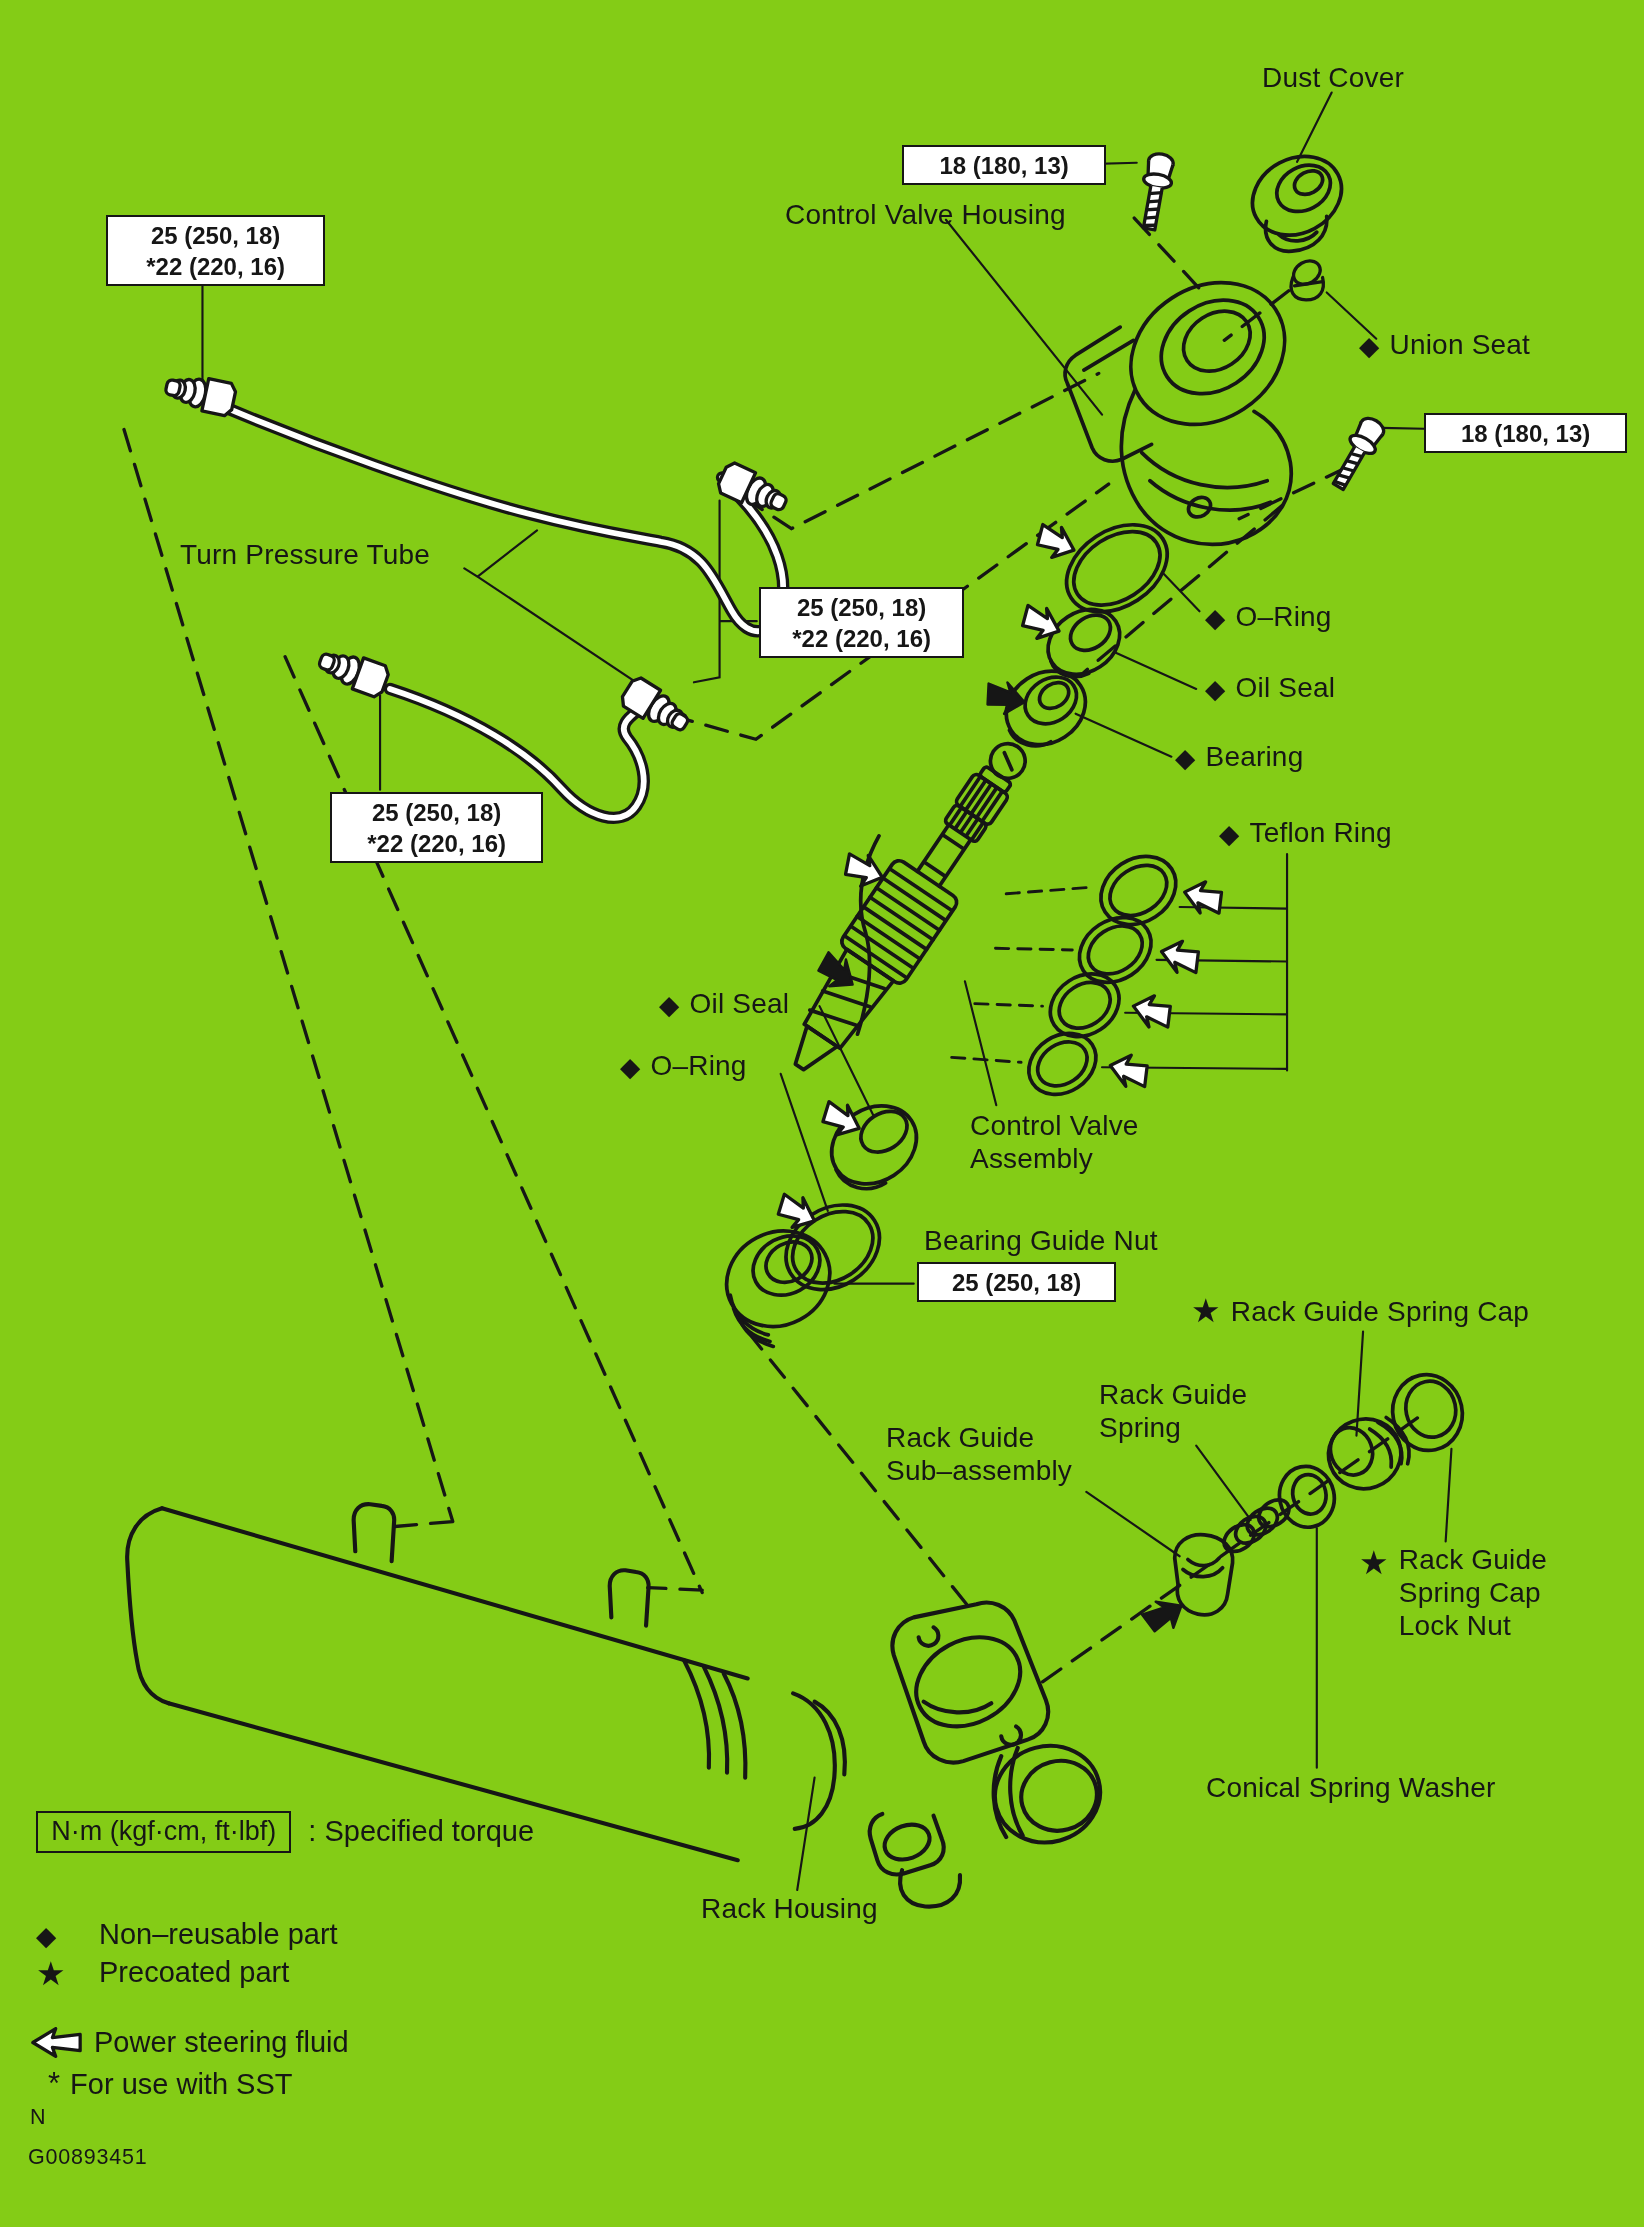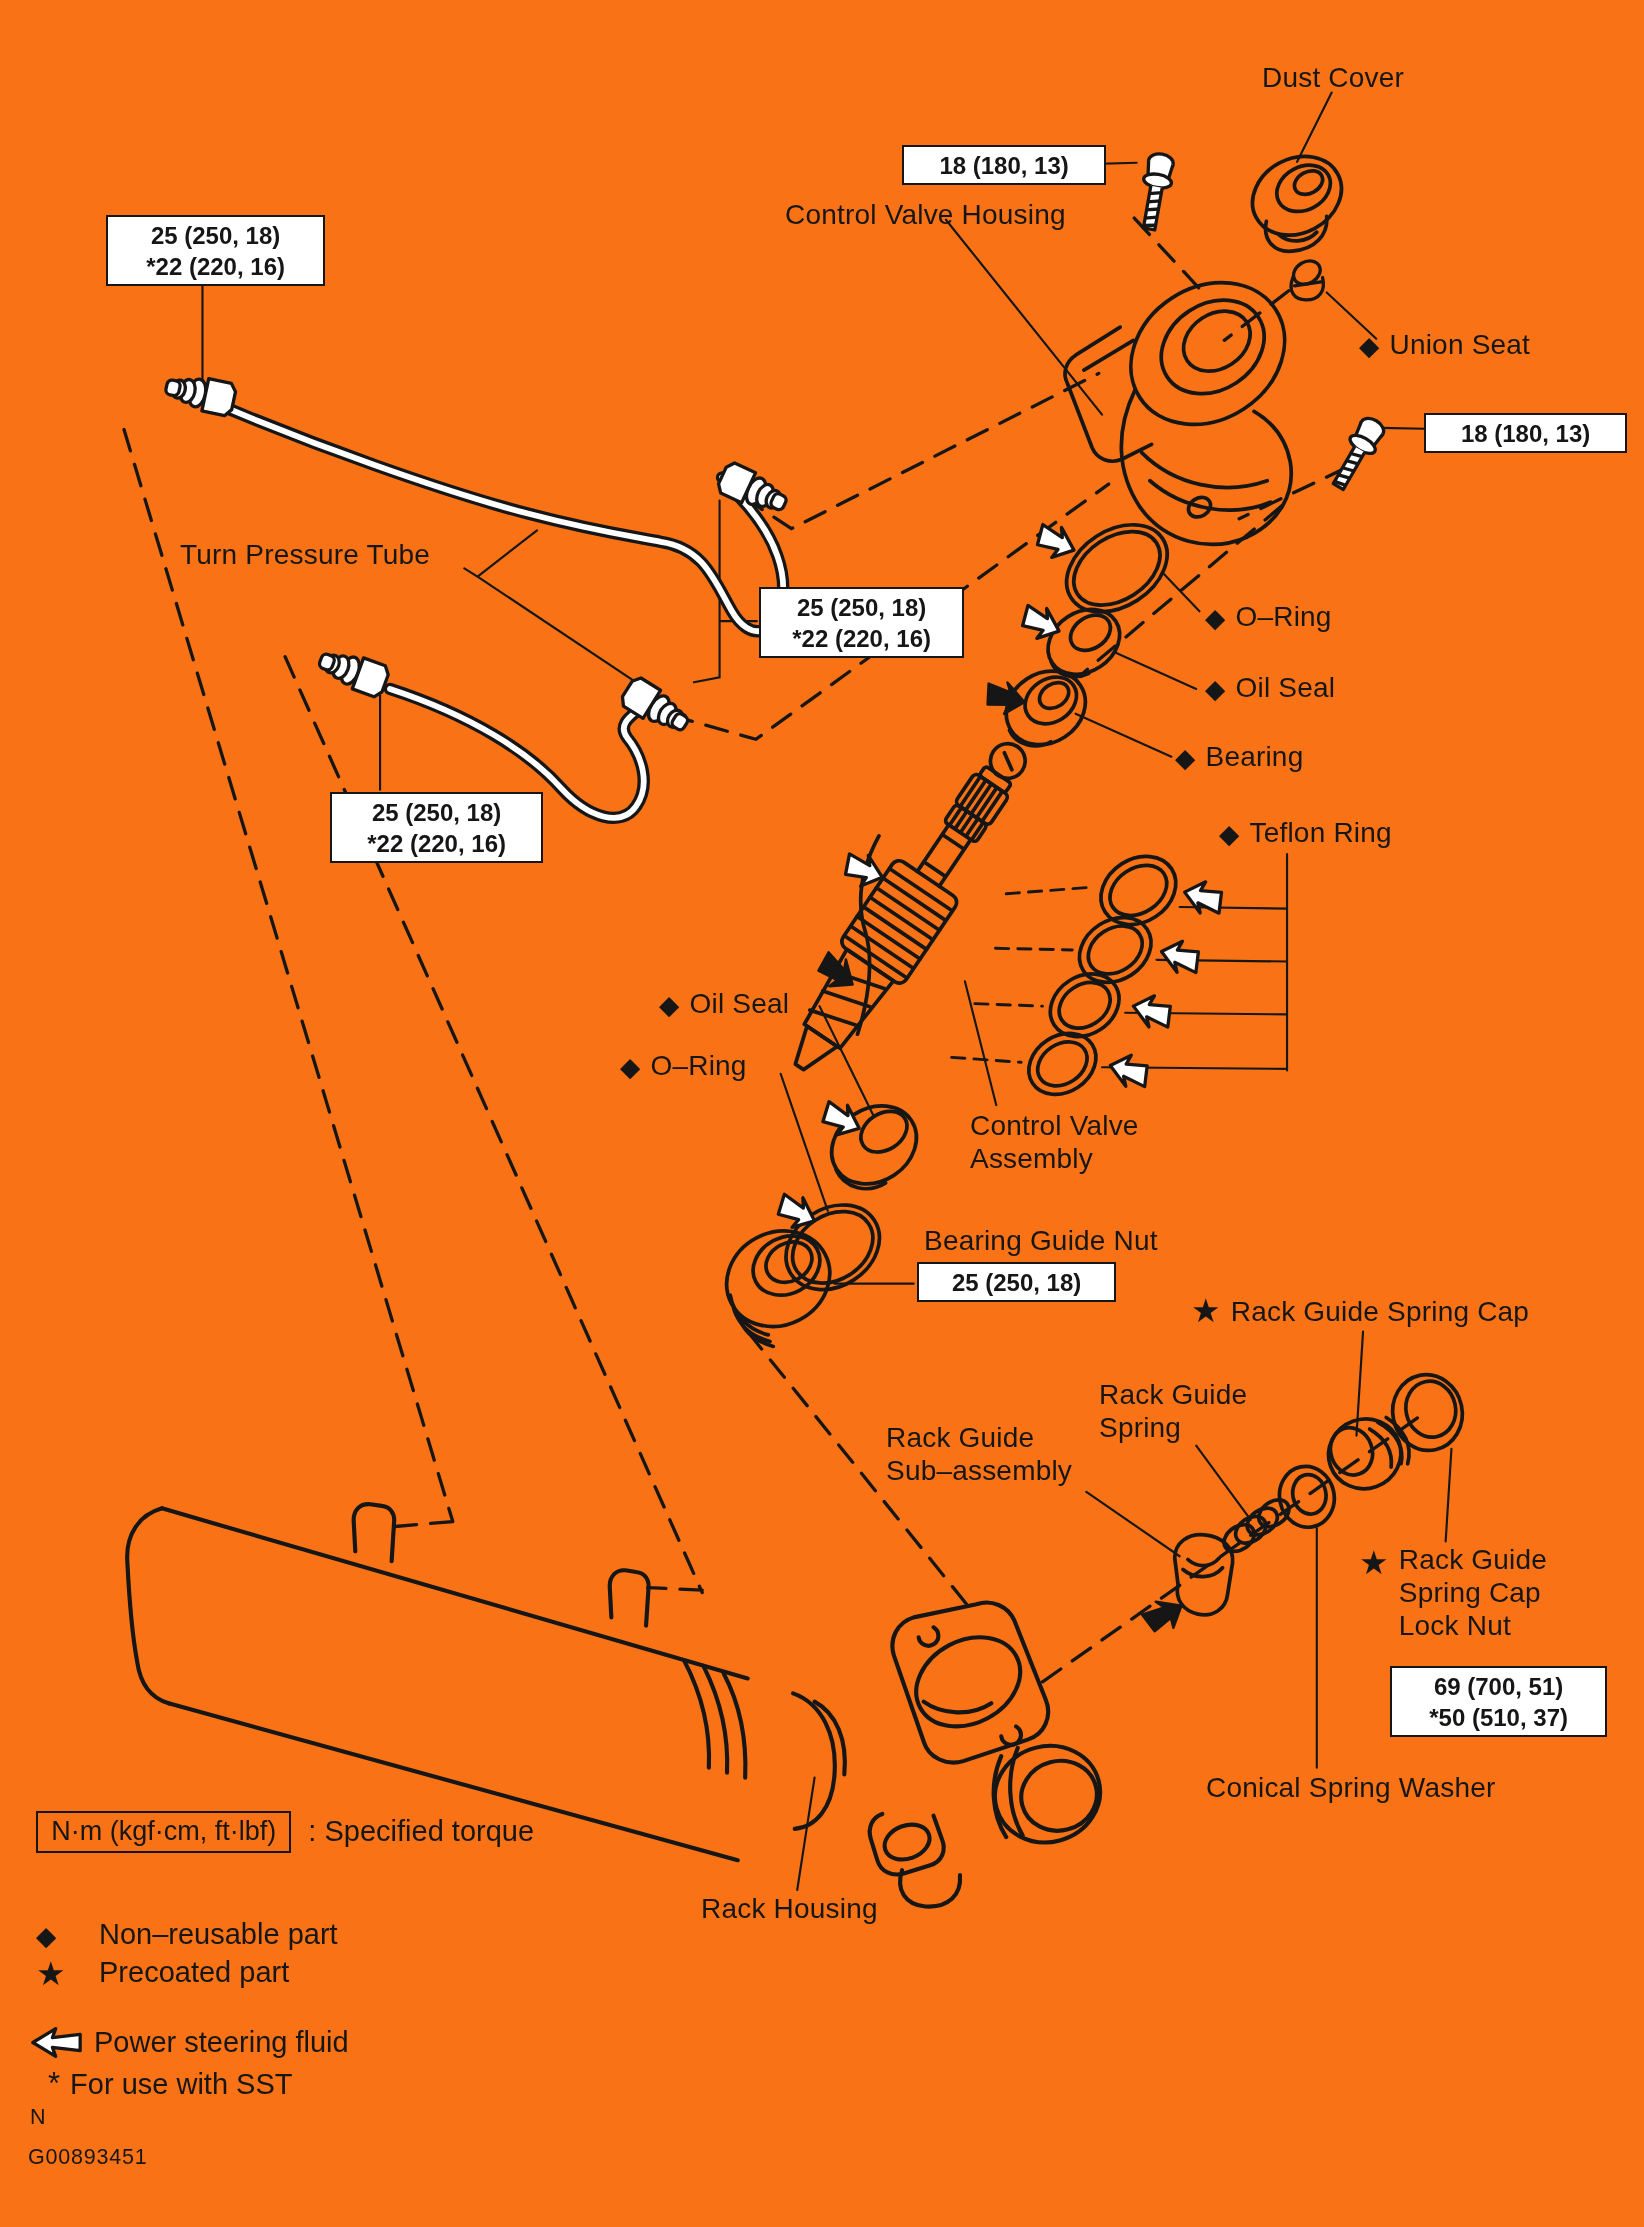--- a/index.html
+++ b/index.html
@@ -1,16 +1,16 @@
 <!DOCTYPE html>
 <html style="font-size:13.2px"><head>
 <meta charset="utf-8">
 <style>
   html,body{margin:0;padding:0;background:#e8e8e8;}
-  #page{position:relative;width:1644px;height:2227px;background:#f97316;overflow:hidden;
+  #page{position:relative;width:1644px;height:2227px;background:#84cc16;overflow:hidden;
         font-family:"Liberation Sans", sans-serif;color:#161616;}
   #art{position:absolute;left:0;top:0;}
   .lbl{position:absolute;font-size:28px;line-height:1.18;white-space:nowrap;letter-spacing:0.2px;}
   .lines .ln{display:block;}
   .sym{display:inline-block;margin-right:10px;font-size:26.4px;transform:translateY(0.8px);}
   .star{font-size:33px;}
   .tbox{position:absolute;border:2.5px solid #161616;background:#fff;text-align:center;
         font-weight:bold;font-size:24px;line-height:31px;padding:2.5px 11.6px;white-space:nowrap;}
   .legend-row{position:absolute;display:flex;align-items:center;font-size:29px;white-space:nowrap;}
   .keybox{border:2.5px solid #161616;padding:3.3px 13.2px;display:inline-block;font-size:27px;}
@@ -338,24 +338,20 @@
 
 <div class="lbl" style="left:1359px;top:1543px;">
   <span class="sym star" style="float:left;">★</span>
   <span class="lines" style="display:inline-block;">
     <span class="ln">Rack Guide</span>
     <span class="ln">Spring Cap</span>
     <span class="ln">Lock Nut</span>
   </span>
 </div>
 
-<div class="tbox" style="left:1390px;top:1666px;min-width:190px;">
-  <div>69 (700, 51)</div>
-  <div>*50 (510, 37)</div>
-</div>
 
 <div class="lbl" style="left:1206px;top:1771px;">Conical Spring Washer</div>
 
 <div class="lbl" style="left:701px;top:1892px;">Rack Housing</div>
 
 <div class="legend-row" style="left:36px;top:1811px;">
   <span class="keybox">N·m (kgf·cm, ft·lbf)</span>
   <span class="keysuffix">: Specified torque</span>
 </div>
 

